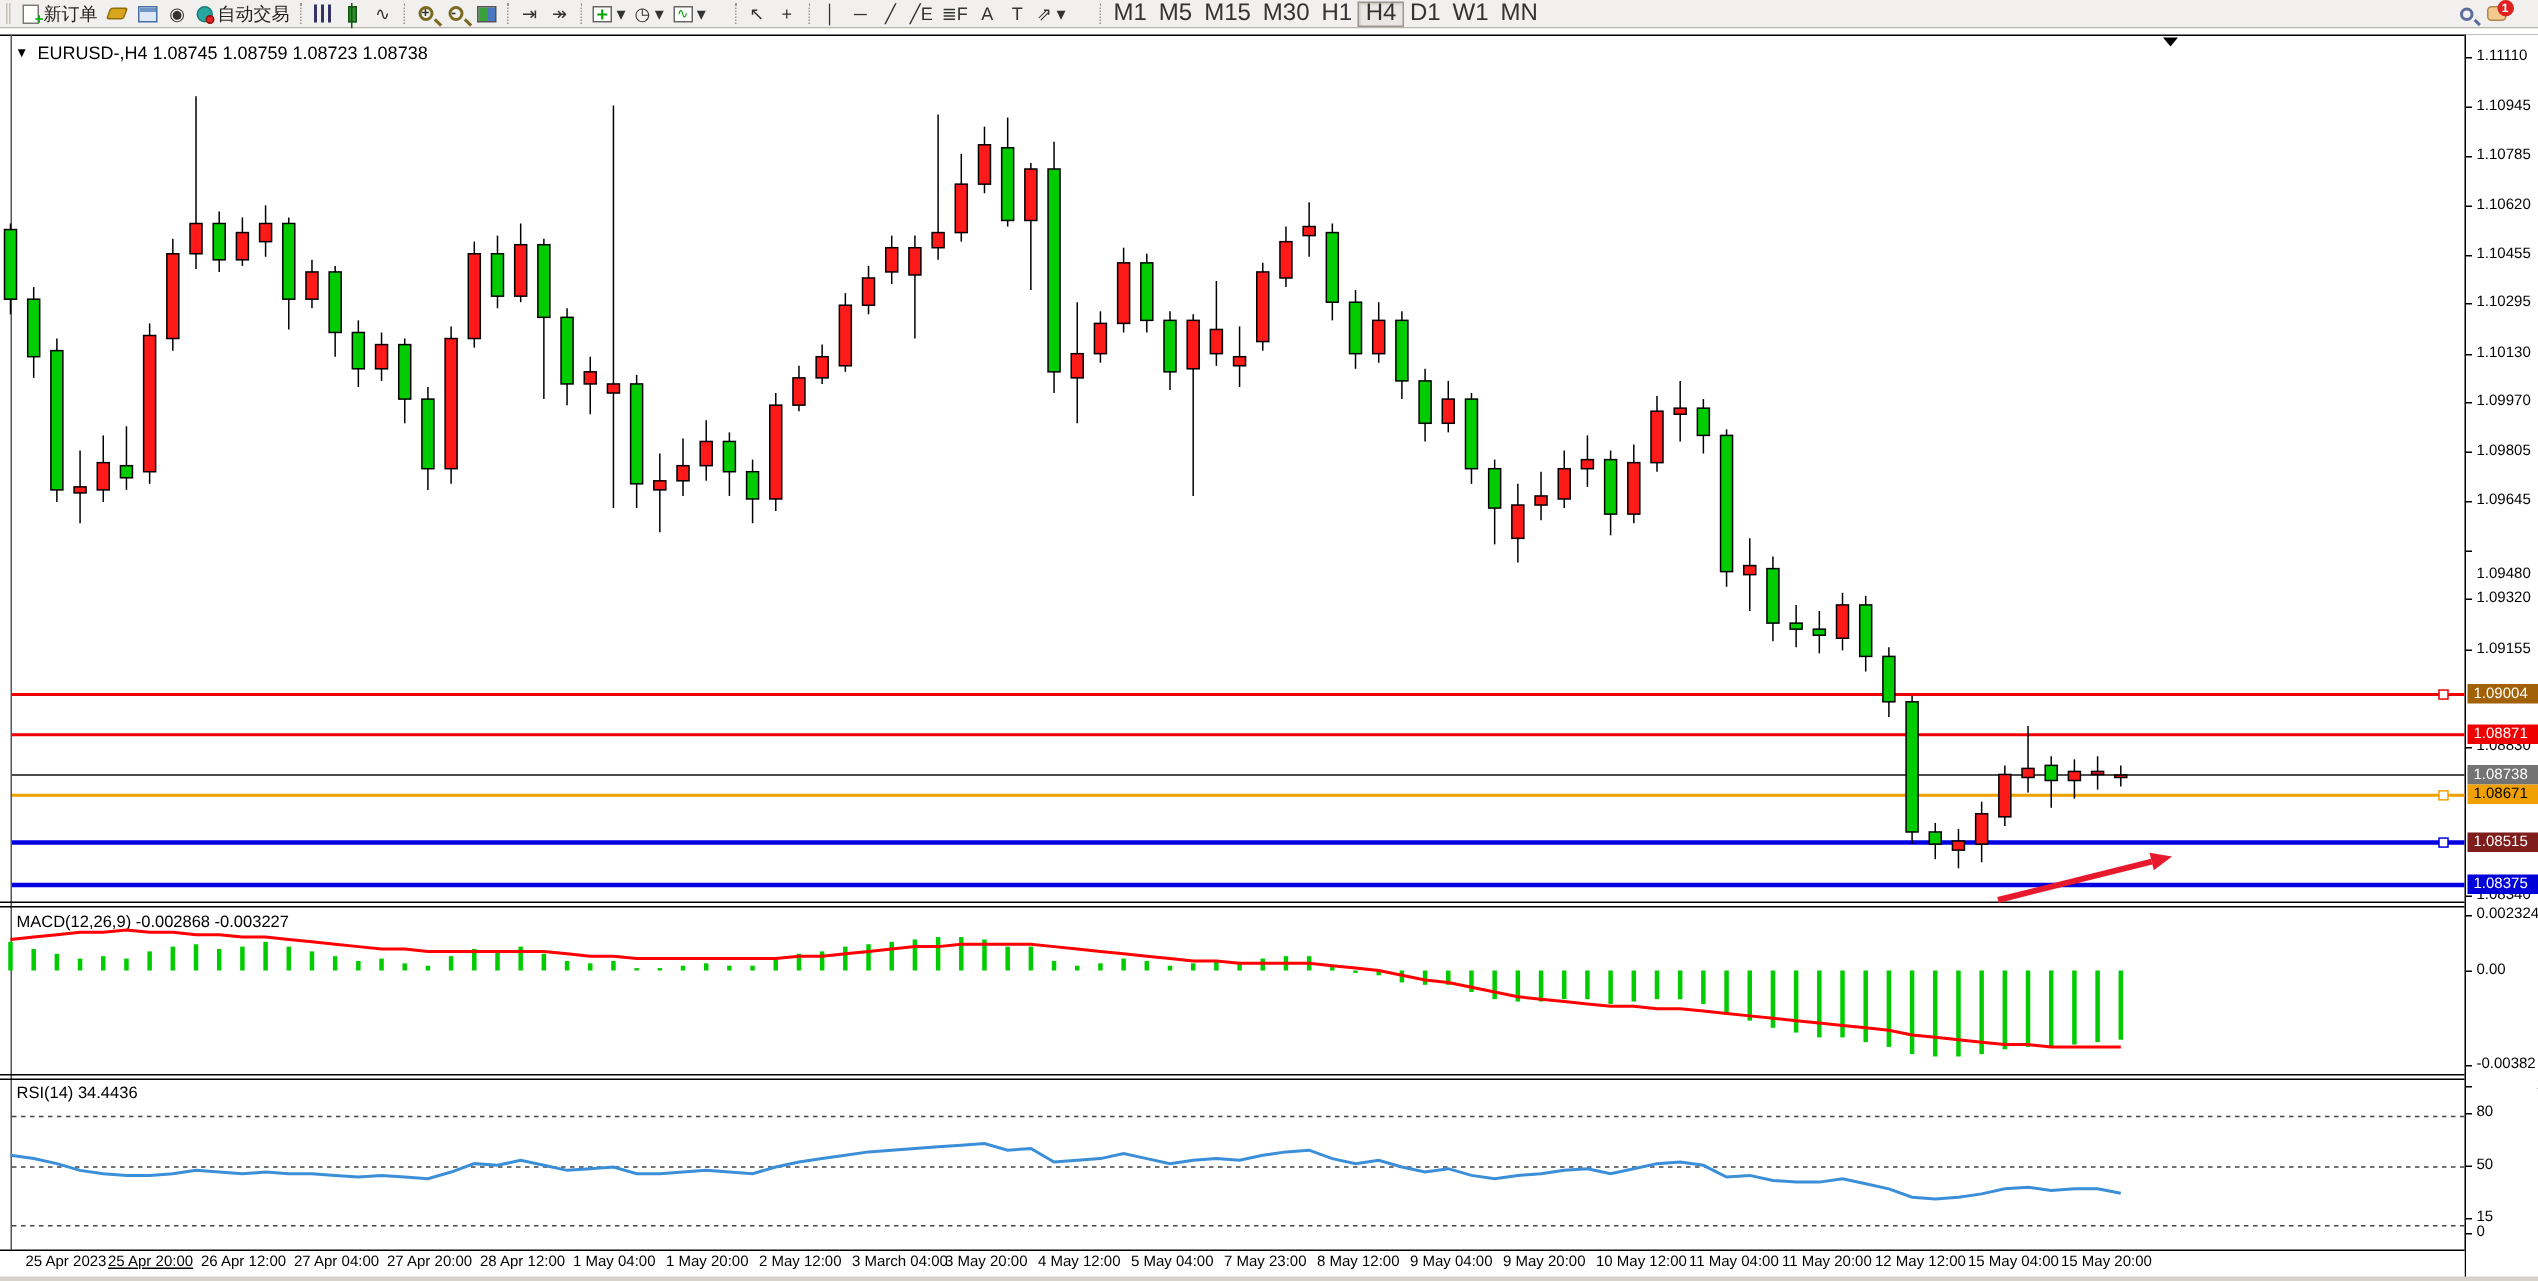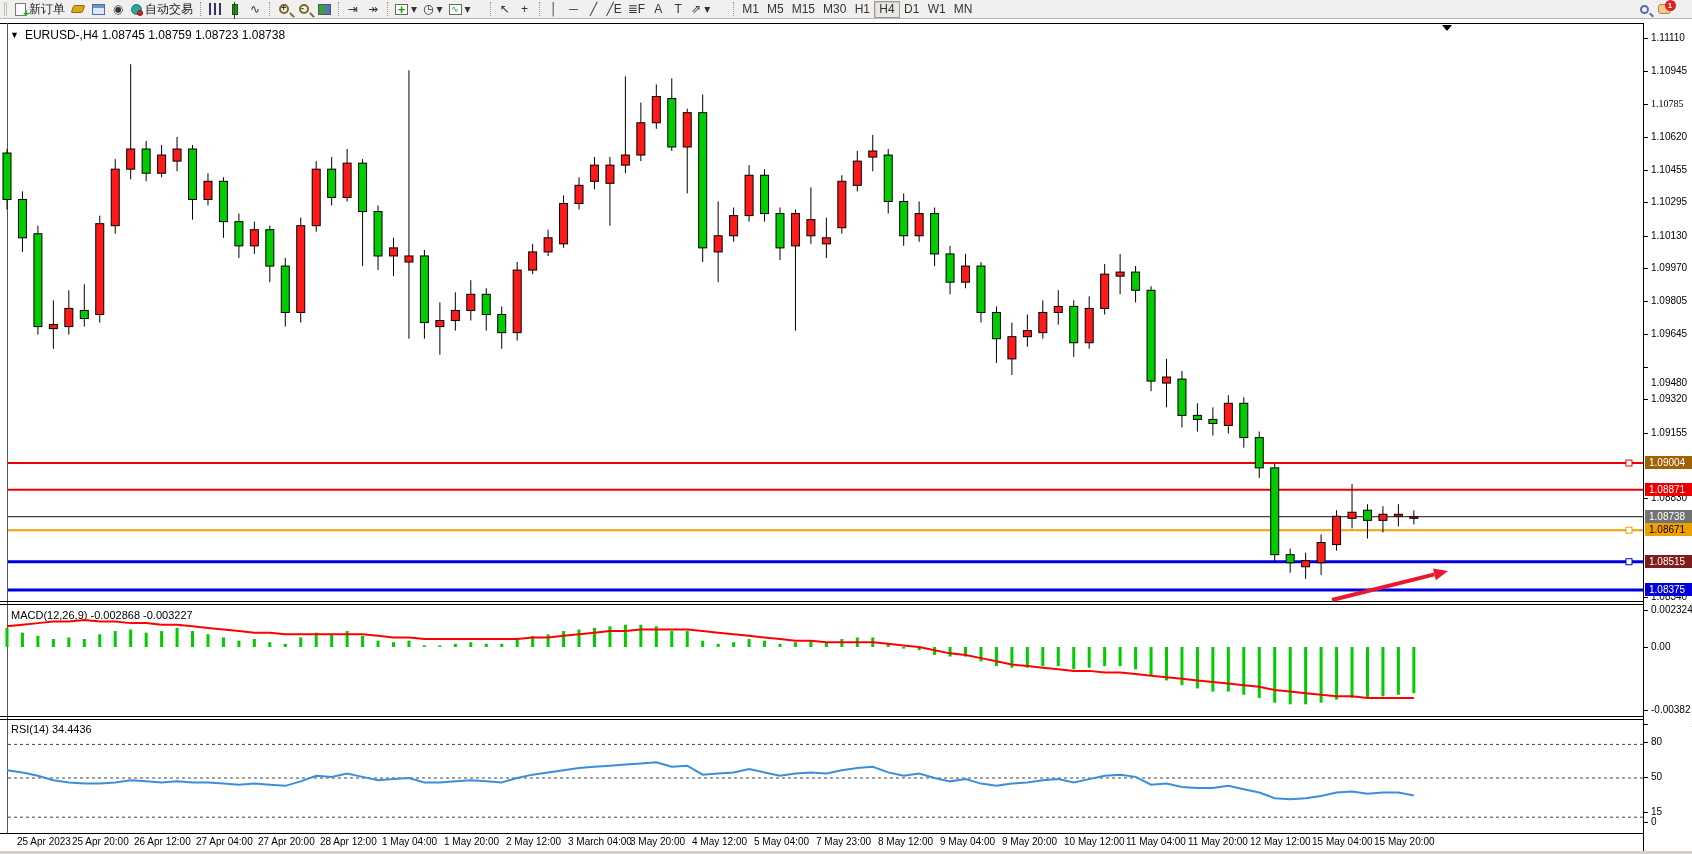--- a/index.html
+++ b/index.html
@@ -23,21 +23,21 @@
   .bars-icon { width:12px; height:12px; background:repeating-linear-gradient(90deg,#336 0 2px,transparent 2px 5px); }
   .candle-icon { width:6px; height:11px; background:#2c8f2c; border:1px solid #145514; position:relative; }
   .candle-icon:before { content:""; position:absolute; left:1px; top:-3px; width:1px; height:17px; background:#145514; }
   .mag { width:10px; height:10px; border:2px solid #7a6a20; border-radius:50%; position:relative; }
   .mag:after { content:""; position:absolute; left:8px; top:8px; width:6px; height:2px; background:#7a6a20; transform:rotate(45deg); }
   .mag .pm { position:absolute; left:0px; top:-3px; font-size:9px; font-weight:bold; color:#333; }
   .tile-icon { width:13px; height:11px; background:linear-gradient(90deg,#3aa13a 0 6px,#4a77c0 6px); border:1px solid #555; }
   .tmpl-icon { width:13px; height:11px; border:1px solid #666; background:#fff; color:#0a0;
     font-size:9px; line-height:9px; text-align:center; }
   .green-plus { color:#0a0; font-weight:bold; font-size:13px; }
-  .tf { height:17px; min-width:24px; padding:0 4px; font-size:12px; color:#333;
+  .tf { height:17px; min-width:24px; padding:0 4px; font-size:16px; color:#333;
     display:flex; align-items:center; justify-content:center; }
   .tf.active { background:#e9e7e3; border:1px solid #9a9890; box-shadow:inset 1px 1px 1px #cfccc4; }
   .search-icon { width:9px; height:9px; border:2px solid #5a6d9a; border-radius:50%; position:relative; }
   .search-icon:after { content:""; position:absolute; left:7px; top:7px; width:5px; height:2px; background:#5a6d9a; transform:rotate(45deg); }
   .chat-icon { width:13px; height:10px; background:#f3c98e; border:1px solid #b08648; border-radius:3px; position:relative; }
   .chat-icon .badge { position:absolute; right:-6px; top:-5px; width:11px; height:11px; border-radius:50%;
     background:#e02020; color:#fff; font-size:8px; line-height:11px; text-align:center; font-weight:bold; }
   
   #chart-frame { position:absolute; left:0; top:19px; width:1692px; height:835px; background:#fff; }
   .hline-abs { position:absolute; left:0; width:1692px; background:#000; }
@@ -194,21 +194,21 @@
   <div class="hline-abs" style="top:700px;height:1px;"></div>
   <div class="hline-abs" style="top:814px;height:1px;"></div>
   <div class="ind-label" style="top:590px;">MACD(12,26,9) -0.002868 -0.003227</div>
   <div class="ind-label" style="top:704px;">RSI(14) 34.4436</div>
   <div id="price-axis">
       <div class="tick-dash" style="top: 15px;"></div>
       <div class="tick-label" style="top: 9px;">1.11110</div>
       <div class="tick-dash" style="top: 48.2997px;"></div>
       <div class="tick-label" style="top: 42.2997px;">1.10945</div>
       <div class="tick-dash" style="top: 80.5903px;"></div>
-      <div class="tick-label" style="top: 74.5903px; font-family: Liberation Serif, serif;">1.10785</div>
+      <div class="tick-label" style="top: 74.5903px;">1.10785</div>
       <div class="tick-dash" style="top: 113.89px;"></div>
       <div class="tick-label" style="top: 107.89px;">1.10620</div>
       <div class="tick-dash" style="top: 147.19px;"></div>
       <div class="tick-label" style="top: 141.19px;">1.10455</div>
       <div class="tick-dash" style="top: 179.48px;"></div>
       <div class="tick-label" style="top: 173.48px;">1.10295</div>
       <div class="tick-dash" style="top: 212.78px;"></div>
       <div class="tick-label" style="top: 206.78px;">1.10130</div>
       <div class="tick-dash" style="top: 245.071px;"></div>
       <div class="tick-label" style="top: 239.071px;">1.09970</div>
@@ -244,21 +244,21 @@
       <div class="tick-label" style="top: 713px;">80</div>
       <div class="tick-dash" style="top: 754px;"></div>
       <div class="tick-label" style="top: 748px;">50</div>
       <div class="tick-dash" style="top: 789px;"></div>
       <div class="tick-label" style="top: 783px;">15</div>
       <div class="tick-dash" style="top: 799px;"></div>
       <div class="tick-label" style="top: 793px;">0</div>
     </div>
   <div id="date-axis">
       <div class="date-label" style="left: 17px;">25 Apr 2023</div>
-      <div class="date-label" style="left: 72px;">25 Apr 20:00</div>
+      <div class="date-label" style="left: 72px; text-decoration: underline;">25 Apr 20:00</div>
       <div class="date-label" style="left: 134px;">26 Apr 12:00</div>
       <div class="date-label" style="left: 196px;">27 Apr 04:00</div>
       <div class="date-label" style="left: 258px;">27 Apr 20:00</div>
       <div class="date-label" style="left: 320px;">28 Apr 12:00</div>
       <div class="date-label" style="left: 382px;">1 May 04:00</div>
       <div class="date-label" style="left: 444px;">1 May 20:00</div>
       <div class="date-label" style="left: 506px;">2 May 12:00</div>
       <div class="date-label" style="left: 568px;">3 March 04:00</div>
       <div class="date-label" style="left: 630px;">3 May 20:00</div>
       <div class="date-label" style="left: 692px;">4 May 12:00</div>

